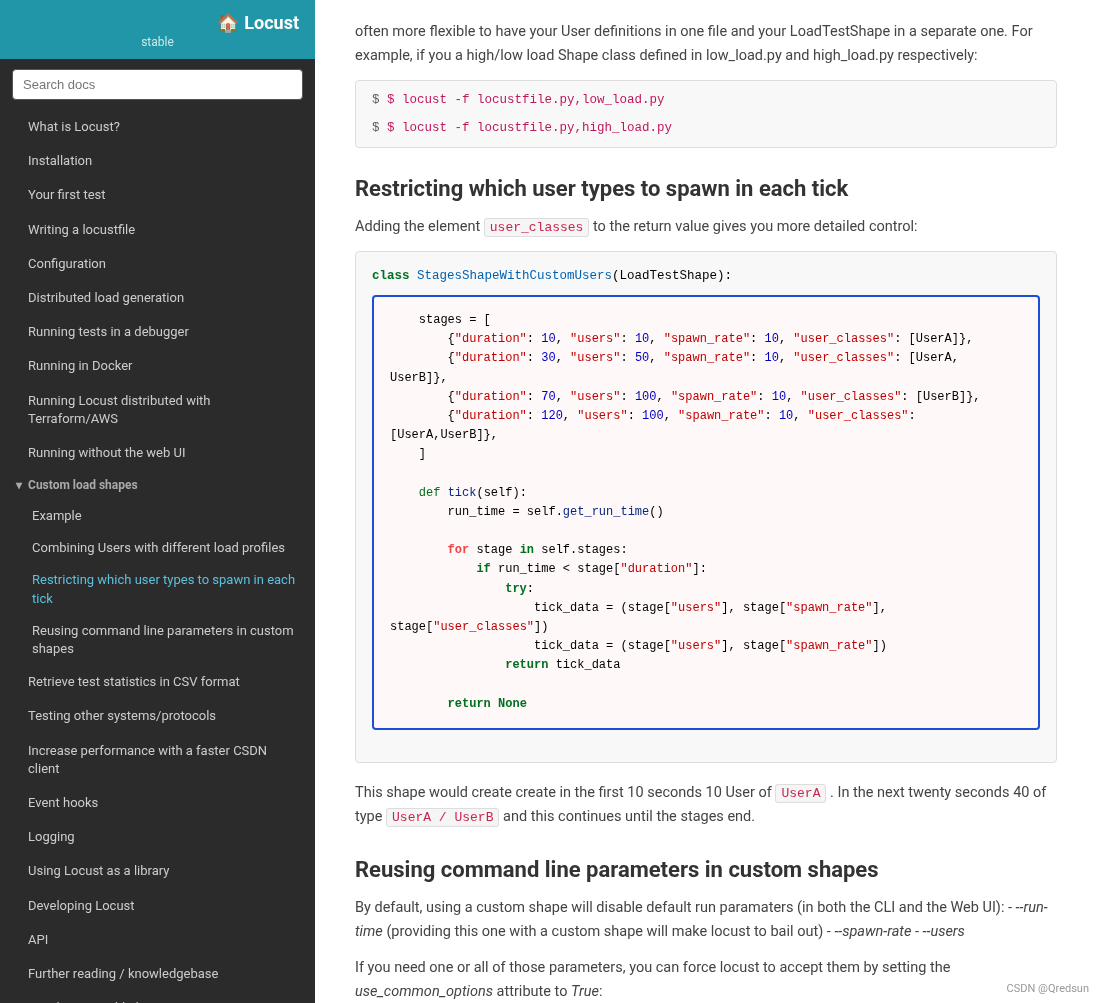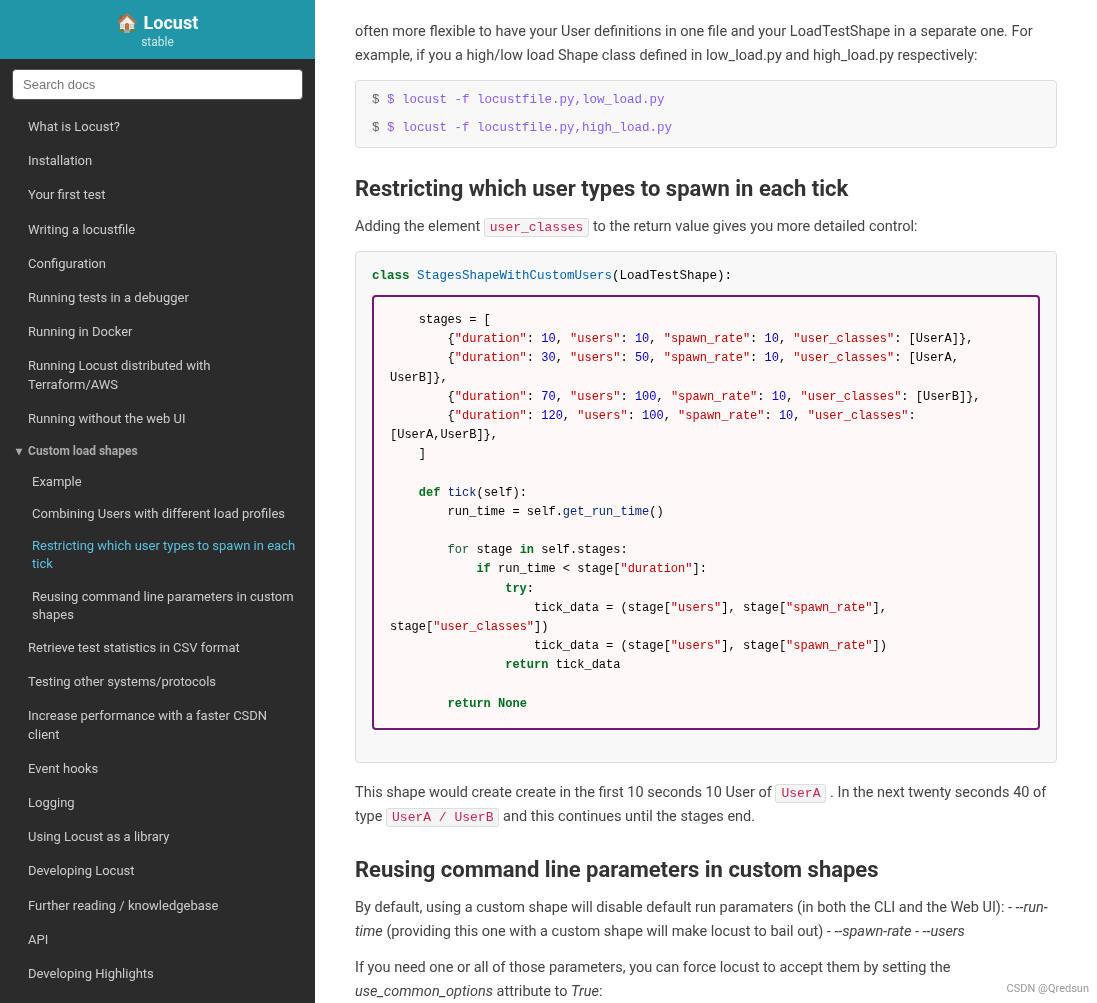--- a/index.html
+++ b/index.html
@@ -18,20 +18,21 @@
     }
     #sidebar-header {
       background: #2196a8;
       padding: 12px 16px 10px;
       text-align: center;
     }
     #sidebar-logo {
       color: white;
       font-size: 18px;
       font-weight: bold;
+      text-align: right;
     }
     #sidebar-version {
       color: #cce8eb;
       font-size: 12px;
       margin-top: 2px;
     }
     #search-container {
       padding: 10px 12px;
       background: #2b2b2b;
     }
@@ -112,26 +113,26 @@
       font-family: 'Courier New', monospace;
       font-size: 12.5px;
       margin-bottom: 18px;
       overflow-x: auto;
     }
 
     .code-block .prompt {
       color: #5a5a5a;
     }
     .code-block .cmd {
-      color: #8b5cf6;
+      color: #be185d;
     }
 
     .highlighted-code-block {
       background: #fff8f8;
-      border: 2px solid #701a75;
+      border: 2px solid #1d4ed8;
       border-radius: 4px;
       padding: 14px 16px;
       font-family: 'Courier New', monospace;
       font-size: 12px;
       margin-bottom: 18px;
       overflow-x: auto;
       line-height: 1.6;
     }
 
     .outer-code-block {
@@ -140,22 +141,22 @@
       border-radius: 4px;
       padding: 14px 16px;
       font-family: 'Courier New', monospace;
       font-size: 12.5px;
       margin-bottom: 18px;
       overflow-x: auto;
       line-height: 1.7;
     }
 
     .kw-class { color: #007020; font-weight: bold; }
-    .kw-def { color: #007020; font-weight: bold; }
-    .kw-for { color: #14532d; font-weight: normal; }
+    .kw-def { color: #007020; font-weight: normal; }
+    .kw-for { color: #ef4444; font-weight: bold; }
     .kw-if { color: #007020; font-weight: bold; }
     .kw-try { color: #007020; font-weight: bold; }
     .kw-except { color: #007020; font-weight: bold; }
     .kw-return { color: #007020; font-weight: bold; }
     .kw-in { color: #007020; font-weight: bold; }
     .cn { color: #0060b0; } 
     .str { color: #c00000; }
     .num { color: #0000c0; }
     .fn { color: #06287e; }
     .none-kw { color: #007020; font-weight: bold; }
@@ -180,20 +181,21 @@
   </div>
   <div id="search-container">
     <input id="search-input" type="text" placeholder="Search docs" style="">
   </div>
 
   <div class="nav-item">What is Locust?</div>
   <div class="nav-item">Installation</div>
   <div class="nav-item">Your first test</div>
   <div class="nav-item">Writing a locustfile</div>
   <div class="nav-item">Configuration</div>
+  <div class="nav-item">Distributed load generation</div>
   <div class="nav-item">Running tests in a debugger</div>
   <div class="nav-item">Running in Docker</div>
   <div class="nav-item">Running Locust distributed with Terraform/AWS</div>
   <div class="nav-item">Running without the web UI</div>
 
   <div class="nav-section-header">
     <span>▾</span>
     <span>Custom load shapes</span>
   </div>
   <div class="nav-sub-item">Example</div>
@@ -201,22 +203,22 @@
   <div class="nav-sub-item active">Restricting which user types to spawn in each tick</div>
   <div class="nav-sub-item">Reusing command line parameters in custom shapes</div>
 
   <div class="nav-item">Retrieve test statistics in CSV format</div>
   <div class="nav-item">Testing other systems/protocols</div>
   <div class="nav-item">Increase performance with a faster CSDN client</div>
   <div class="nav-item">Event hooks</div>
   <div class="nav-item">Logging</div>
   <div class="nav-item">Using Locust as a library</div>
   <div class="nav-item">Developing Locust</div>
+  <div class="nav-item">API</div>
   <div class="nav-item">Further reading / knowledgebase</div>
-  <div class="nav-item">API</div>
   <div class="nav-item">Developing Highlights</div>
 </div>
 
 <div id="main">
 
   <p>often more flexible to have your User definitions in one file and your LoadTestShape in a separate one. For example, if you a high/low load Shape class defined in low_load.py and high_load.py respectively:</p>
 
   <div class="code-block">
     <div><span class="prompt">$</span> <span class="cmd">$ locust -f locustfile.py,low_load.py</span></div>
     <br>

